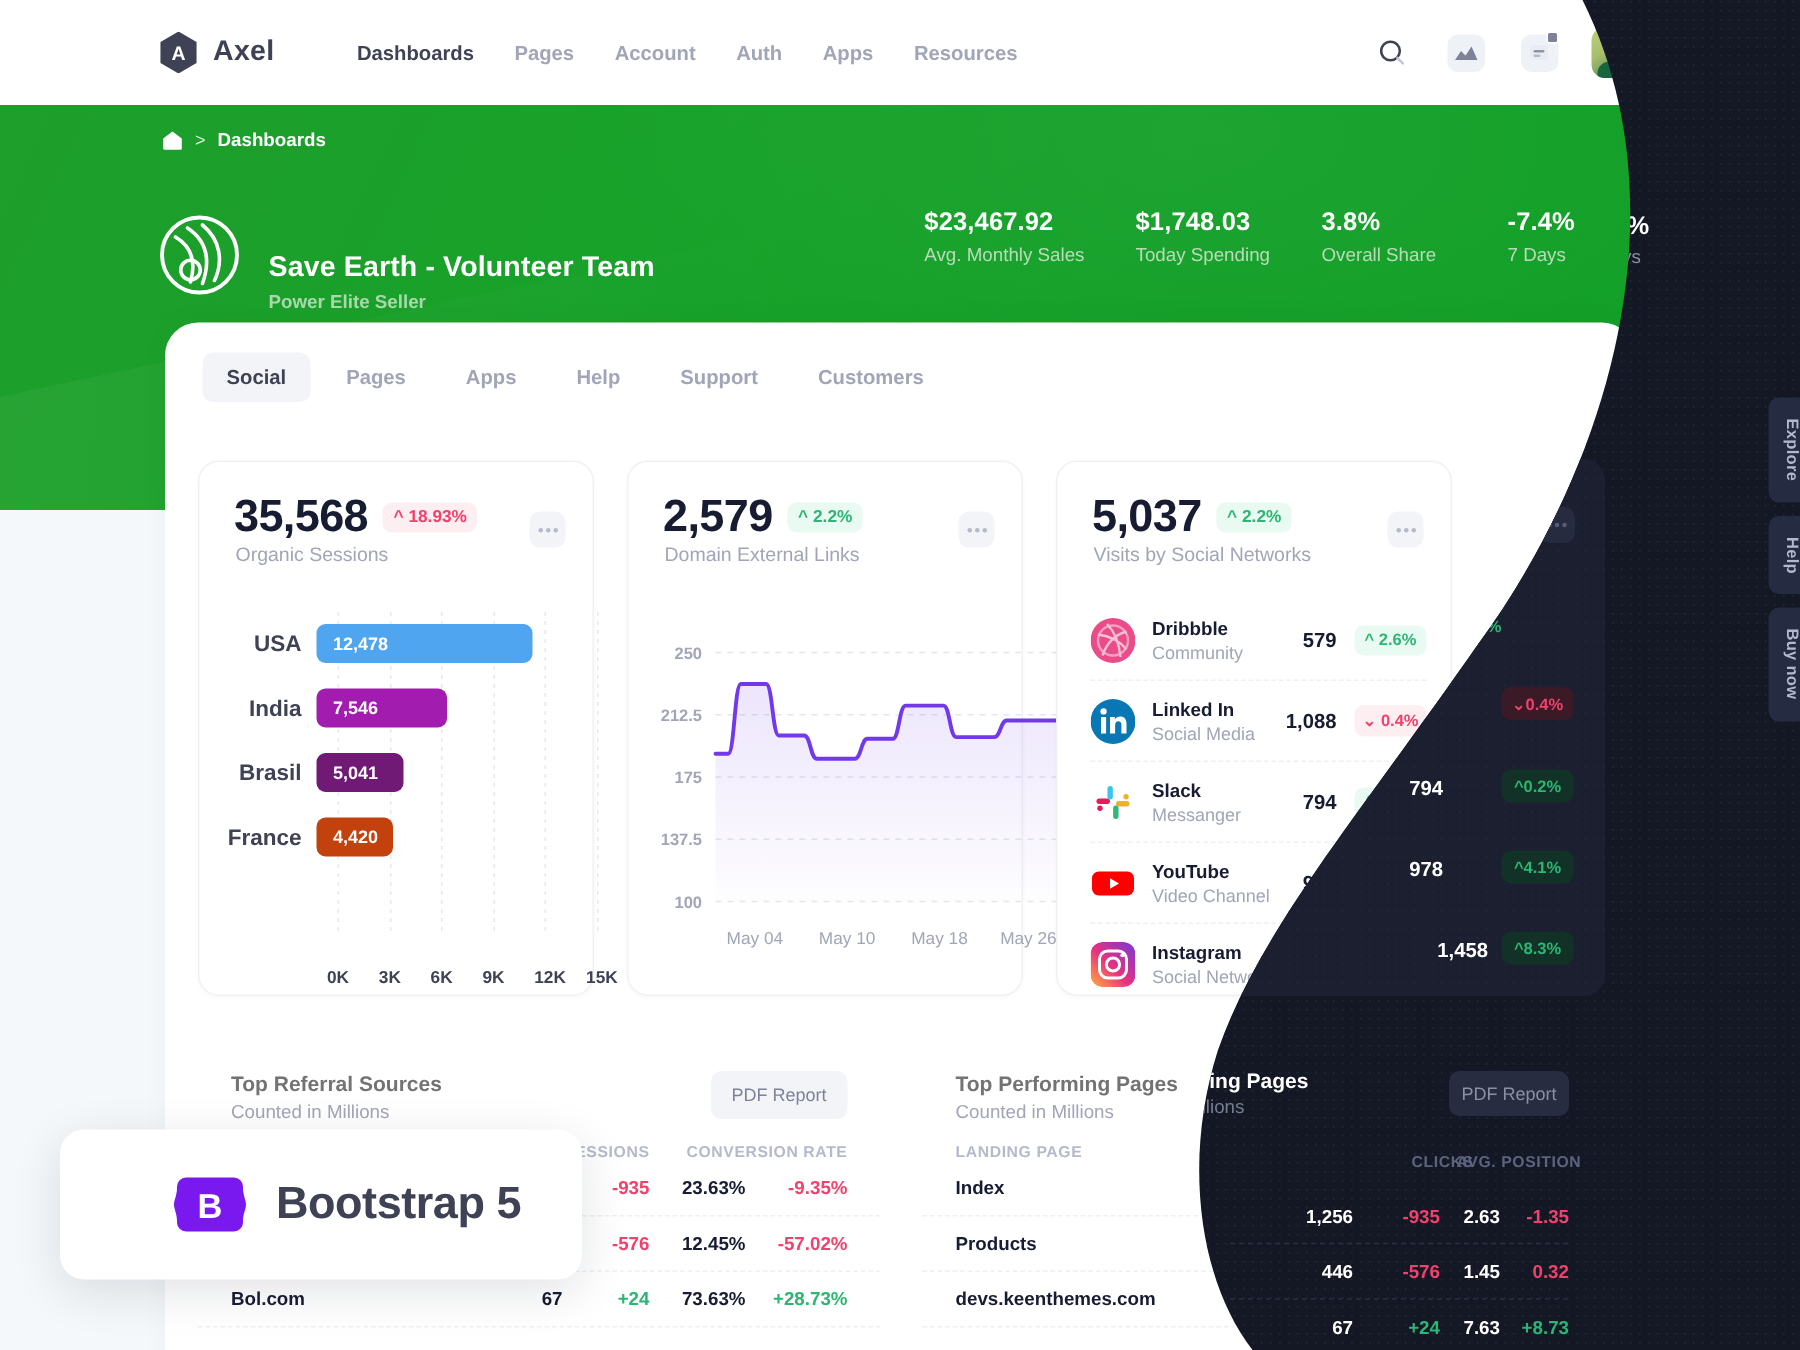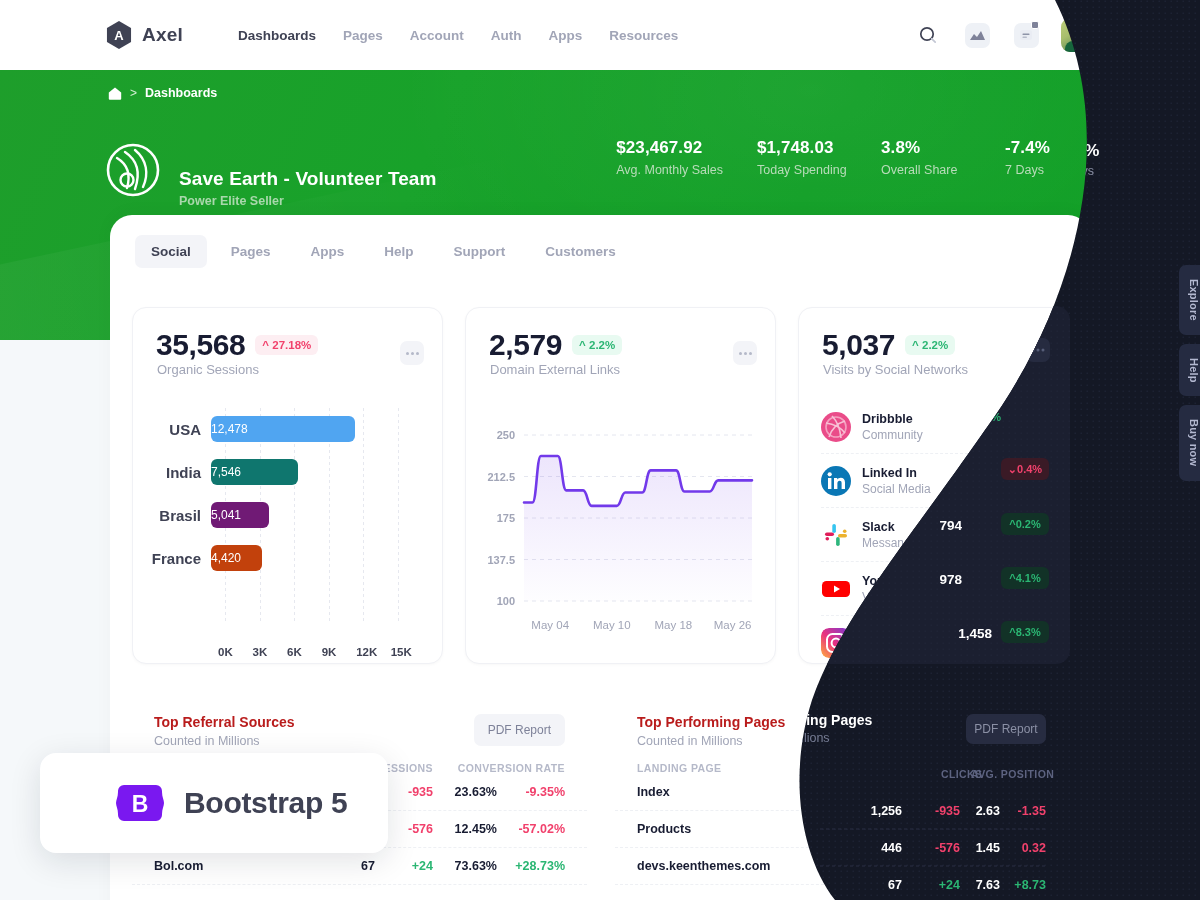--- a/index.html
+++ b/index.html
@@ -76,40 +76,40 @@
     position:absolute; left:110px; top:215px; width:980px; height:760px;
     background:#ffffff; border-radius:22px 22px 0 0; z-index:10;
     box-shadow: 0 -2px 20px rgba(0,0,0,.03);
   }
   .tabs { position:absolute; left:25px; top:20px; display:flex; align-items:center; gap:8px; }
   .tab { font-size:13.5px; font-weight:bold; color:#a1a5b7; padding:9px 16px; border-radius:7px; cursor:pointer; }
   .tab.active { color:#3f4254; background:#f3f4f8; }
 
   .cards { position:absolute; left:22px; top:92px; display:flex; gap:22px; }
   .card {
-    width:311px; height:357px; background:#fff; border:1px solid #f0f1f5;
+    width:264px; height:357px; background:#fff; border:1px solid #f0f1f5;
     border-radius:14px; position:relative; box-shadow: 0 1px 3px rgba(16,24,40,.03);
   }
   .card-num { position:absolute; left:23px; top:20px; display:flex; align-items:center; gap:10px; }
   .big { font-size:30px; font-weight:bold; color:#181c32; letter-spacing:-.4px; }
   .pill { font-size:11.5px; font-weight:bold; padding:4px 7px; border-radius:6px; }
   .pill.up { color:#2bb673; background:#e8faf1; }
   .pill.down { color:#f1416c; background:#fdeef2; }
   .card-sub { position:absolute; left:24px; top:54px; font-size:13px; color:#a1a5b7; }
   .dots { position:absolute; right:18px; top:33px; width:24px; height:24px; border-radius:7px; background:#f3f4f8;
           display:flex; align-items:center; justify-content:center; gap:2px; cursor:pointer; }
   .dots i { width:3px; height:3px; border-radius:50%; background:#b5b9c9; display:block; }
 
   
   .barchart { position:absolute; left:14px; top:100px; width:268px; height:240px; }
   .bc-row { display:flex; align-items:center; height:43px; }
   .bc-label { width:64px; text-align:right; padding-right:10px; font-size:15px; font-weight:bold; color:#3f4254; }
   .bc-track { flex:1; position:relative; height:43px; }
   .bc-bar { position:absolute; top:8px; height:26px; border-radius:6px; display:flex; align-items:center; }
-  .bc-bar span { color:#fff; font-size:12px; font-weight:normal; }
+  .bc-bar span { color:#fff; font-size:12px; font-weight:bold; margin-left:11px; }
   .bc-grid { position:absolute; left:78px; right:0; top:0; bottom:26px; }
   .bc-grid i { position:absolute; top:0; bottom:0; width:1px;
      background: repeating-linear-gradient(to bottom, #e6e8ef 0 3px, transparent 3px 6px); }
   .bc-axis { position:absolute; left:78px; right:-4px; bottom:2px; display:flex; }
   .bc-axis span { flex:1; font-size:11.5px; font-weight:bold; color:#3f4254; text-align:left; }
 
   
   .areachart { position:absolute; left:0px; top:105px; width:296px; height:240px; }
 
   
@@ -119,21 +119,21 @@
   .soc-ic { width:30px; height:30px; border-radius:8px; flex:none; margin-right:11px; position:relative; overflow:hidden; }
   .soc-name { font-size:12.5px; font-weight:bold; color:#181c32; }
   .soc-cat { font-size:12px; color:#a1a5b7; margin-top:2px; }
   .soc-val { margin-left:auto; font-size:13.5px; font-weight:bold; color:#181c32; }
   .soc-pill { width:48px; text-align:center; margin-left:12px; font-size:11px; font-weight:bold; padding:4px 0; border-radius:6px; }
 
   
   .tables { position:absolute; left:22px; top:477px; display:flex; gap:28px; }
   .tbl { width:455px; }
   .tbl-head { display:flex; align-items:flex-start; padding:22px 22px 0 22px; }
-  .tbl-title { font-size:14px; font-weight:bold; color:#b91c1c; }
+  .tbl-title { font-size:14px; font-weight:bold; color:#737373; }
   .tbl-sub { font-size:12.5px; color:#a1a5b7; margin-top:4px; }
   .pdf-btn { margin-left:auto; font-size:12px; color:#7e8299; background:#f3f4f8; border-radius:7px; padding:9px 14px; cursor:pointer; }
   .tbl-colhead { display:flex; padding:14px 22px 0 22px; }
   .tbl-colhead div { font-size:10.5px; font-weight:bold; color:#b5b9c9; letter-spacing:.4px; }
   .tbl-row { display:flex; align-items:center; padding:0 22px; height:37px; border-bottom:1px dashed #eef0f4; }
   .c0 { flex:1; font-size:12.5px; font-weight:bold; color:#181c32; }
   .c1 { width:62px; text-align:right; font-size:12.5px; font-weight:bold; color:#181c32; }
   .c2 { width:58px; text-align:right; font-size:12.5px; font-weight:bold; }
   .c3 { width:64px; text-align:right; font-size:12.5px; font-weight:bold; color:#181c32; }
   .c4 { width:68px; text-align:right; font-size:12.5px; font-weight:bold; }
@@ -261,21 +261,21 @@
       <div class="tab">Help</div>
       <div class="tab">Support</div>
       <div class="tab">Customers</div>
     </div>
 
     <div class="cards">
 
       <div class="card">
         <div class="card-num">
           <span class="big">35,568</span>
-          <span class="pill down">^&nbsp;<span>27.18%</span></span>
+          <span class="pill down">^&nbsp;<span>18.93%</span></span>
         </div>
         <div class="card-sub">Organic Sessions</div>
         <div class="dots">
             <i></i>
             <i></i>
             <i></i>
           </div>
         <div class="barchart">
           <div class="bc-grid" id="bcGrid">
               <i style="left: 0px;"></i>
@@ -290,21 +290,21 @@
                 <div class="bc-label">USA</div>
                 <div class="bc-track">
                   <div class="bc-bar" style="width: 143.686px; background: rgb(80, 165, 241);">
                     <span>12,478</span>
                   </div>
                 </div>
               </div>
               <div class="bc-row">
                 <div class="bc-label">India</div>
                 <div class="bc-track">
-                  <div class="bc-bar" style="width: 86.8933px; background: #0f766e;">
+                  <div class="bc-bar" style="width: 86.8933px; background: #a21caf;">
                     <span>7,546</span>
                   </div>
                 </div>
               </div>
               <div class="bc-row">
                 <div class="bc-label">Brasil</div>
                 <div class="bc-track">
                   <div class="bc-bar" style="width: 58.0479px; background: #701a75;">
                     <span>5,041</span>
                   </div>

